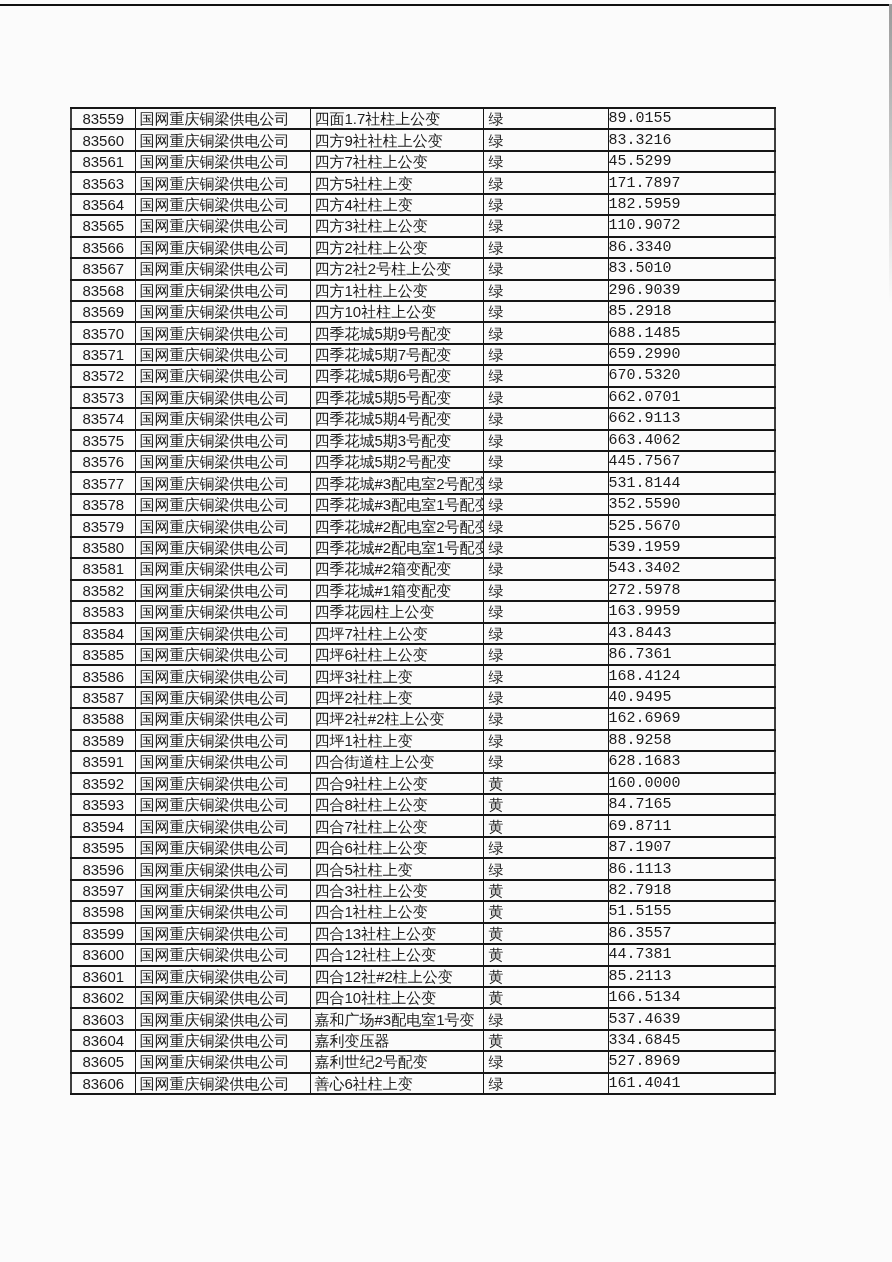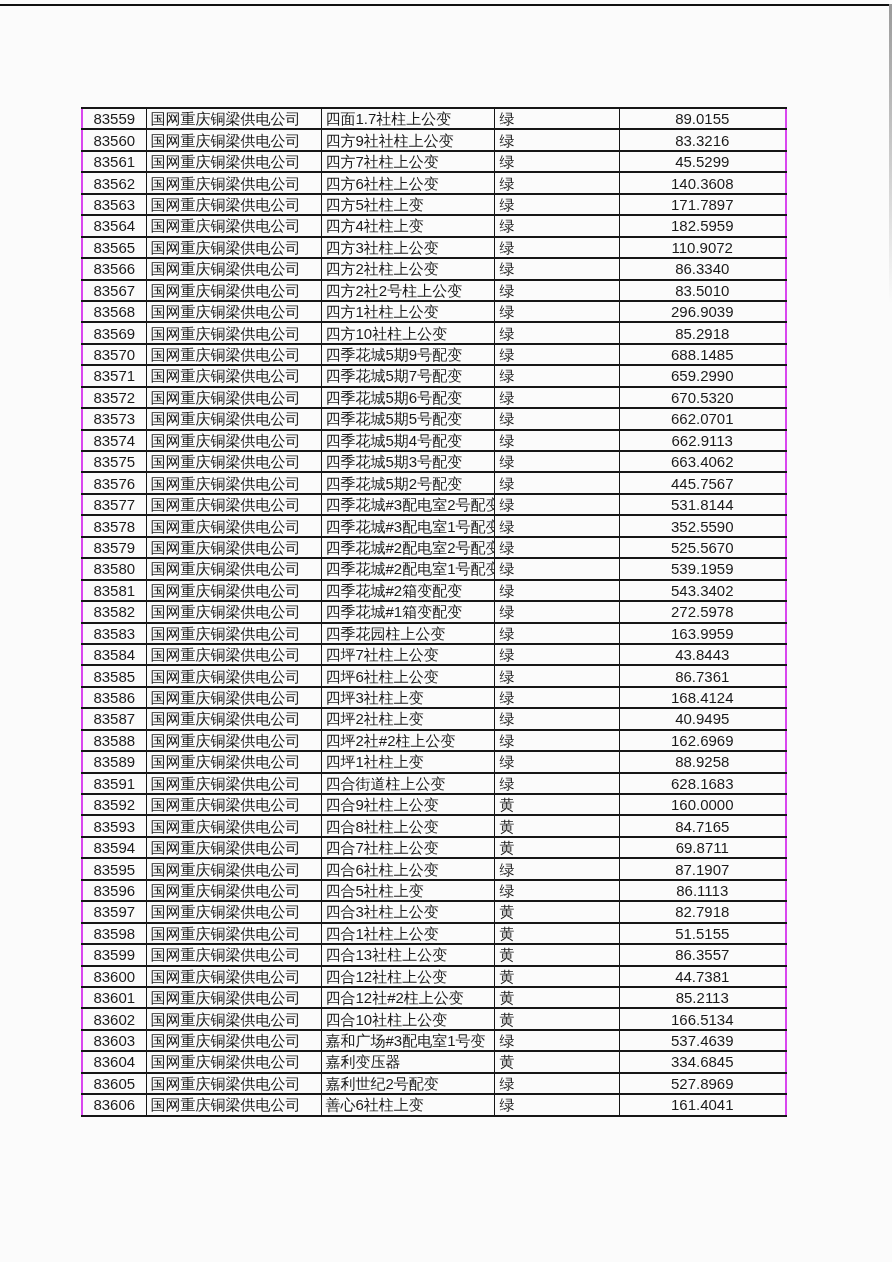--- a/index.html
+++ b/index.html
@@ -26,27 +26,27 @@
   .edge-shade {
     position: absolute;
     top: 4px;
     right: 0;
     width: 3px;
     height: 300px;
     background: linear-gradient(to bottom, #9a9a9a, rgba(154,154,154,0));
   }
   table.data-table {
     position: absolute;
-    left: 81px;
+    left: 70px;
     top: 107px;
     width: 704px;
     border-collapse: collapse;
     table-layout: fixed;
     font-size: 15px;
-    border: 2px solid #d946ef;
+    border: 2px solid #404040;
   }
   table.data-table td {
     border-left: 1px solid #161616;
     border-right: 1px solid #161616;
     border-top: 2px solid #161616;
     border-bottom: 2px solid #161616;
     height: 19.45px;
     line-height: 19px;
     padding: 0 0 0 4px;
     white-space: nowrap;
@@ -60,22 +60,22 @@
   }
   table.data-table td.col-company,
   table.data-table td.col-device {
     text-align: left;
   }
   table.data-table td.col-status {
     text-align: left;
     padding-left: 5px;
   }
   table.data-table td.col-value {
-    text-align: center;
     padding: 0;
+    font-family: Liberation Mono, monospace;
   }
 </style>
 </head>
 <body>
 
 <div class="top-rule"></div>
 <div class="edge-shade"></div>
 
 <table class="data-table">
   <colgroup>
@@ -101,27 +101,20 @@
         <td class="col-value">83.3216</td>
       </tr>
       <tr>
         <td class="col-id">83561</td>
         <td class="col-company">国网重庆铜梁供电公司</td>
         <td class="col-device">四方7社柱上公变</td>
         <td class="col-status">绿</td>
         <td class="col-value">45.5299</td>
       </tr>
       <tr>
-        <td class="col-id">83562</td>
-        <td class="col-company">国网重庆铜梁供电公司</td>
-        <td class="col-device">四方6社柱上公变</td>
-        <td class="col-status">绿</td>
-        <td class="col-value">140.3608</td>
-      </tr>
-      <tr>
         <td class="col-id">83563</td>
         <td class="col-company">国网重庆铜梁供电公司</td>
         <td class="col-device">四方5社柱上变</td>
         <td class="col-status">绿</td>
         <td class="col-value">171.7897</td>
       </tr>
       <tr>
         <td class="col-id">83564</td>
         <td class="col-company">国网重庆铜梁供电公司</td>
         <td class="col-device">四方4社柱上变</td>

